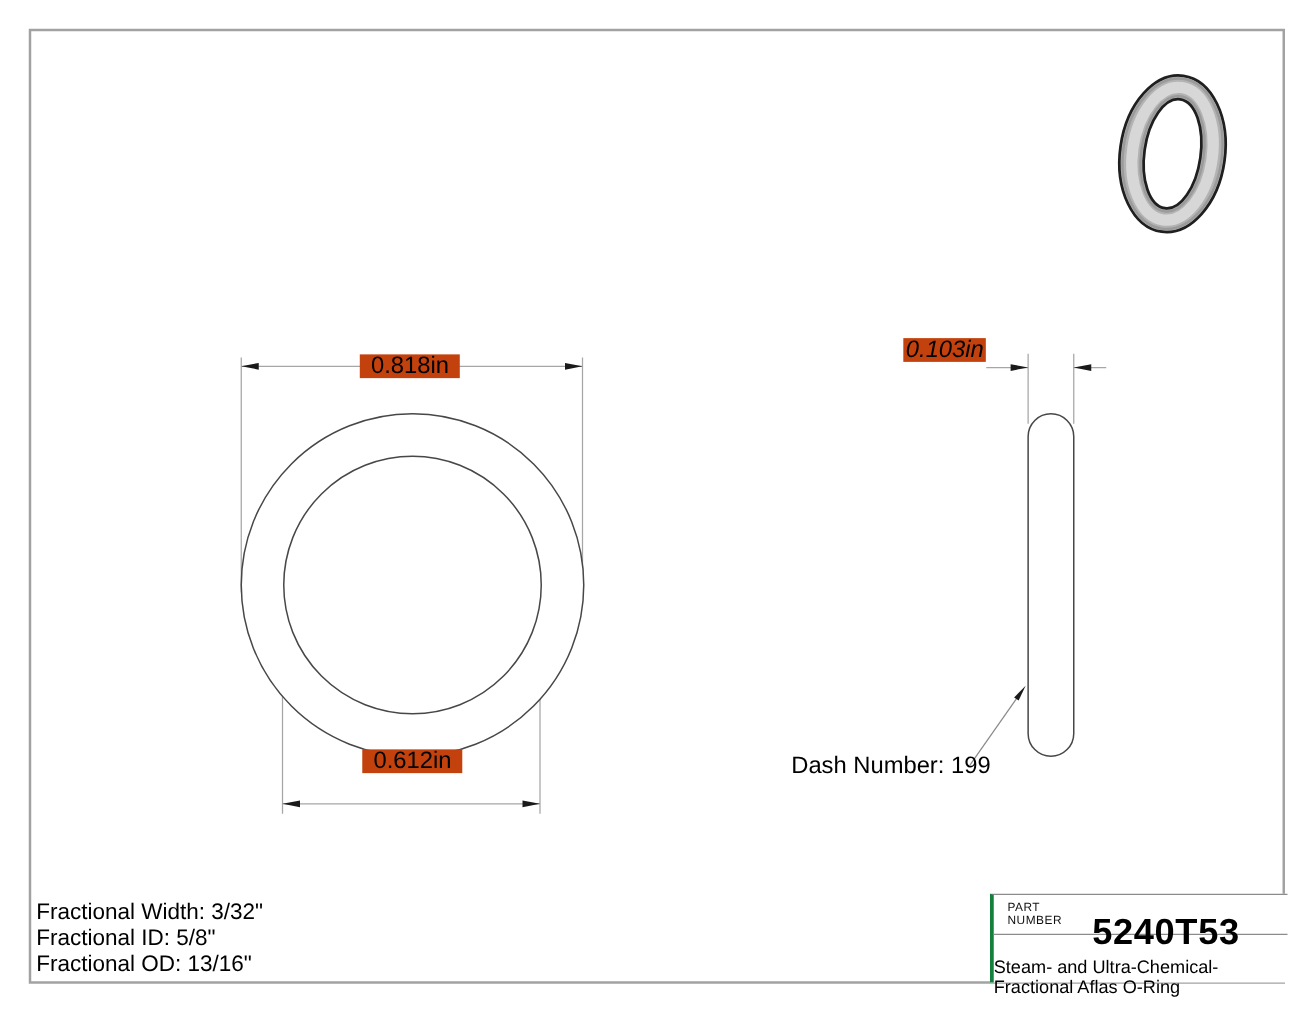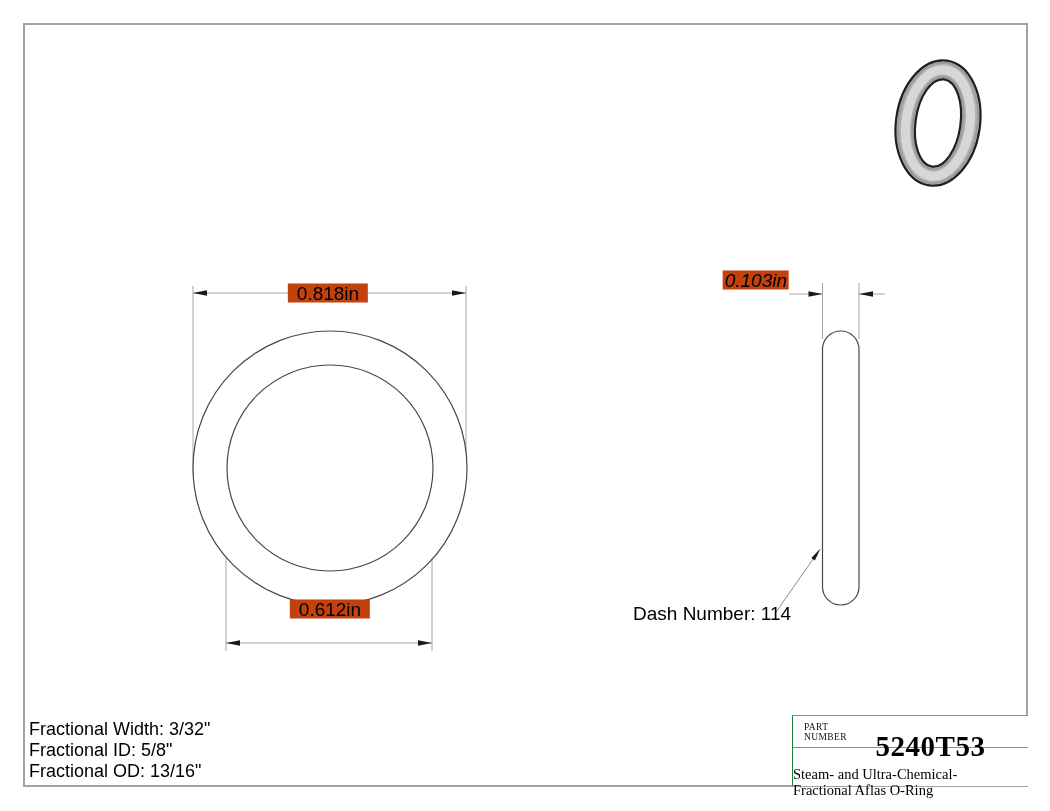--- a/index.html
+++ b/index.html
@@ -19,21 +19,21 @@
   .dim-od-label{left:328px;top:293px;transform:translate(-50%,-50%);padding:0 9px;}
   .dim-id-label{left:330px;top:609px;transform:translate(-50%,-50%);padding:0 9px;}
   .dim-cs-label{left:789px;top:280px;transform:translate(-100%,-50%);padding:0 2px;font-style:italic;}
   .dash-label{left:633px;top:613px;transform:translate(0,-50%);background:none;}
   .notes{
     position:absolute;left:29px;top:719px;font-size:18px;line-height:20.8px;
     white-space:nowrap;
   }
   .title-block{
     position:absolute;left:792px;top:715px;width:235px;height:70px;
-    border-top:1px solid #8c8c8c;border-left:1px solid #15803d;background:#fff;font-family:Liberation Serif, serif;
+    border-top:1px solid #8c8c8c;border-left:3px solid #15803d;background:#fff;
   }
   .tb-row1{height:31px;display:flex;align-items:center;padding-left:11px;}
   .part-label{font-size:9.5px;line-height:10px;letter-spacing:.4px;color:#111;}
   .part-number{flex:1;text-align:center;font-size:29px;font-weight:bold;letter-spacing:.5px;padding-right:14px;margin-top:29px;}
   .tb-row2{border-top:1px solid #8c8c8c;text-align:left;font-size:14.5px;line-height:15.5px;padding-top:19px;}
 </style>
 </head>
 <body>
 
 <div class="page">
@@ -86,21 +86,21 @@
       <ellipse cx="938" cy="123" rx="39.5" ry="60.5" fill="none" stroke="#9b9b9b" stroke-width="2"></ellipse>
       <ellipse cx="938" cy="123" rx="32" ry="53.5" fill="none" stroke="#d7d7d7" stroke-width="9"></ellipse>
       <ellipse cx="938" cy="123" rx="25" ry="46.5" fill="none" stroke="#9b9b9b" stroke-width="2"></ellipse>
       <ellipse cx="938" cy="123" rx="22.5" ry="44" fill="#ffffff" stroke="#1f1f1f" stroke-width="2.2"></ellipse>
     </g>
   </svg>
 
   <div class="dim-label dim-od-label">0.818in</div>
   <div class="dim-label dim-id-label">0.612in</div>
   <div class="dim-label dim-cs-label">0.103in</div>
-  <div class="dim-label dash-label">Dash Number: 114</div>
+  <div class="dim-label dash-label">Dash Number: 199</div>
 
   <div class="notes">
     <div>Fractional Width: 3/32"</div>
     <div>Fractional ID: 5/8"</div>
     <div>Fractional OD: 13/16"</div>
   </div>
 
   <div class="title-block">
     <div class="tb-row1">
       <div class="part-label">

